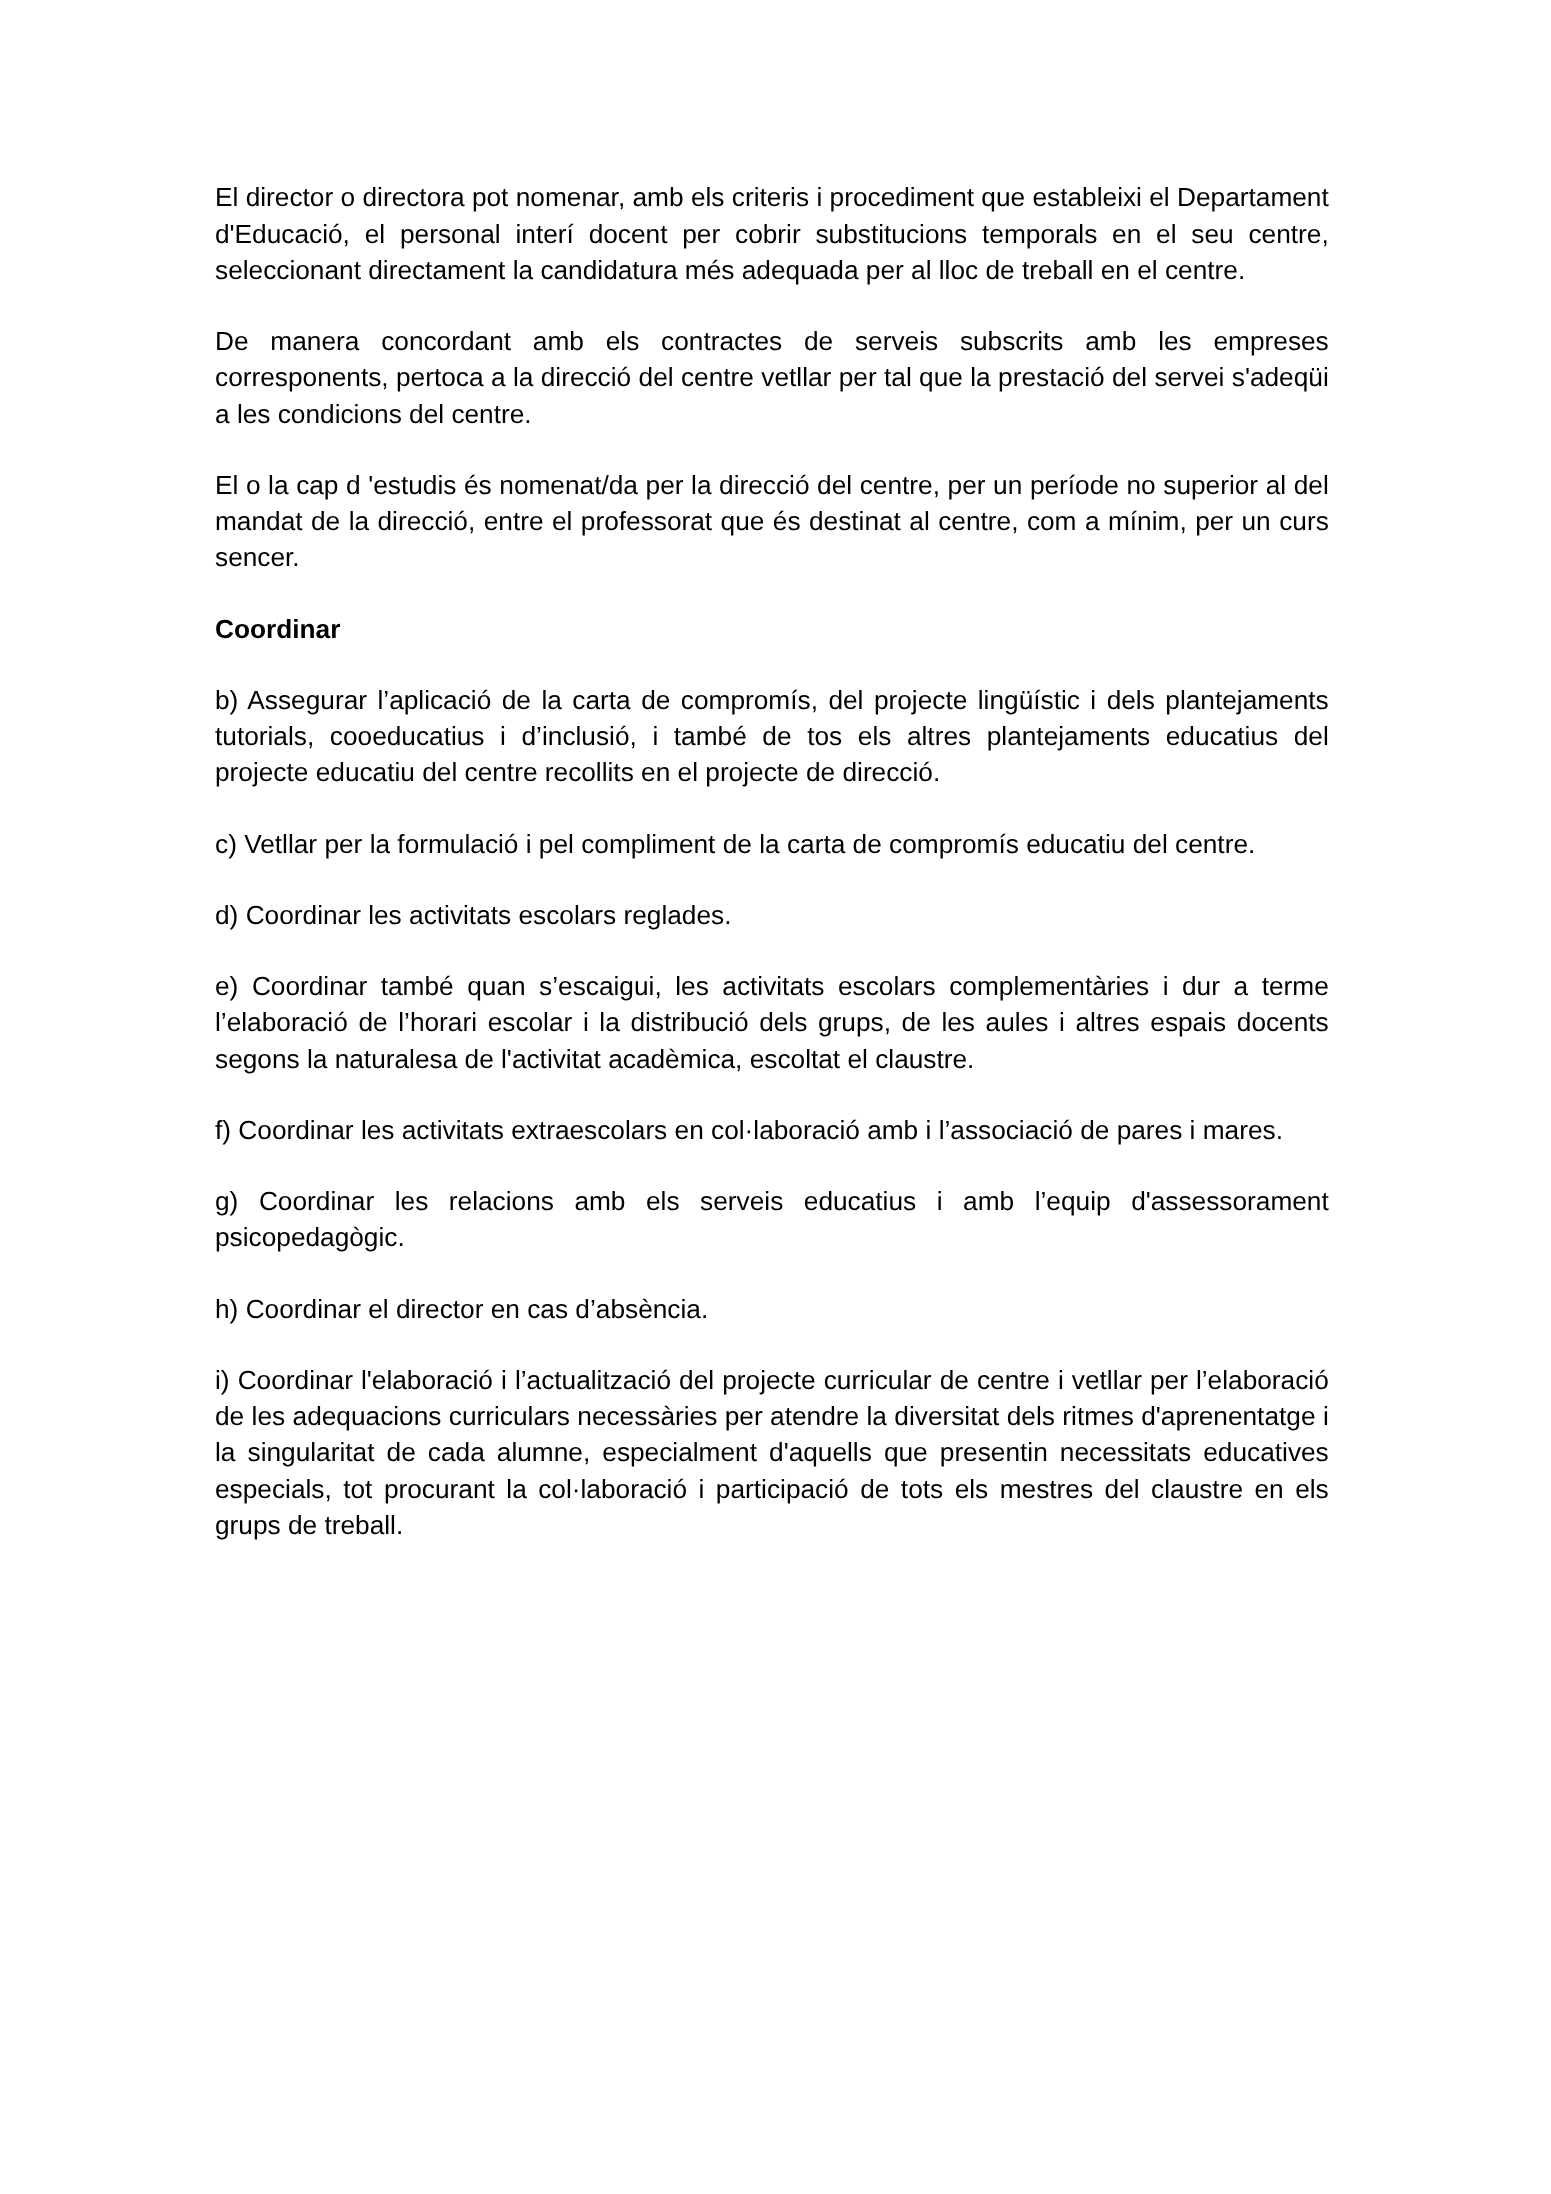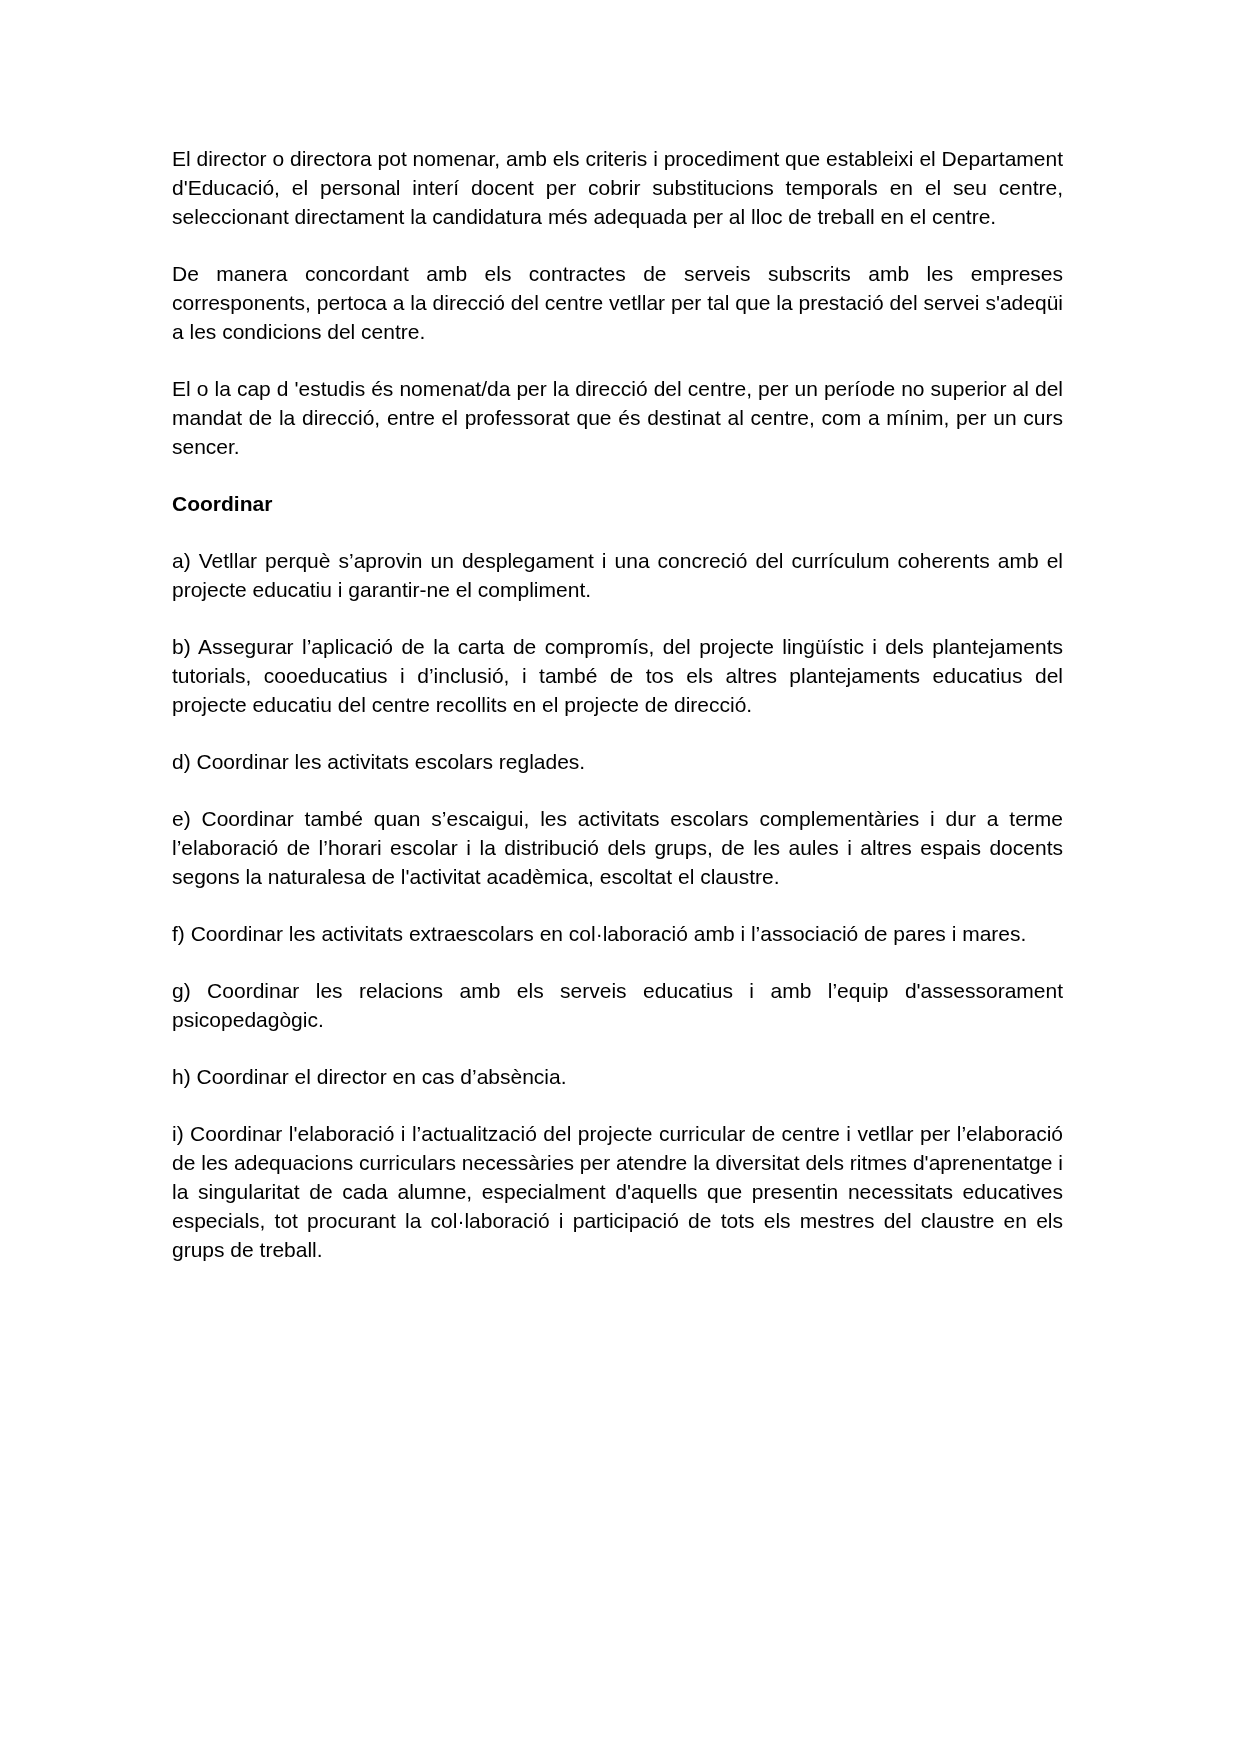--- a/index.html
+++ b/index.html
@@ -46,24 +46,24 @@
 
     <p class="body">El director o directora pot nomenar, amb els criteris i procediment que estableixi el Departament d'Educació, el personal interí docent per cobrir substitucions temporals en el seu centre, seleccionant directament la candidatura més adequada per al lloc de treball en el centre.</p>
 
     <p class="body">De manera concordant amb els contractes de serveis subscrits amb les empreses corresponents, pertoca a la direcció del centre vetllar per tal que la prestació del servei s'adeqüi a les condicions del centre.</p>
 
 
     <p class="body">El o la cap d 'estudis és nomenat/da per la direcció del centre, per un període no superior al del mandat de la direcció, entre el professorat que és destinat al centre, com a mínim, per un curs sencer.</p>
 
     <h2 class="heading">Coordinar</h2>
 
-    <p class="body">a) Vetllar perquè s’aprovin un desplegament i una concreció del currículum coherents amb el projecte educatiu i garantir-ne el compliment.</p>
 
     <p class="body">b) Assegurar l’aplicació de la carta de compromís, del projecte lingüístic i dels plantejaments tutorials, cooeducatius i d’inclusió, i també de tos els altres plantejaments educatius del projecte educatiu del centre recollits en el projecte de direcció.</p>
 
+    <p class="body">c) Vetllar per la formulació i pel compliment de la carta de compromís educatiu del centre.</p>
 
     <p class="body">d) Coordinar les activitats escolars reglades.</p>
 
     <p class="body">e) Coordinar també quan s’escaigui, les activitats escolars complementàries i dur a terme l’elaboració de l’horari escolar i la distribució dels grups, de les aules i altres espais docents segons la naturalesa de l'activitat acadèmica, escoltat el claustre.</p>
 
     <p class="body">f) Coordinar les activitats extraescolars en col·laboració amb i l’associació de pares i mares.</p>
 
     <p class="body">g) Coordinar les relacions amb els serveis educatius i amb l’equip d'assessorament psicopedagògic.</p>
 
     <p class="body">h) Coordinar el director en cas d’absència.</p>

